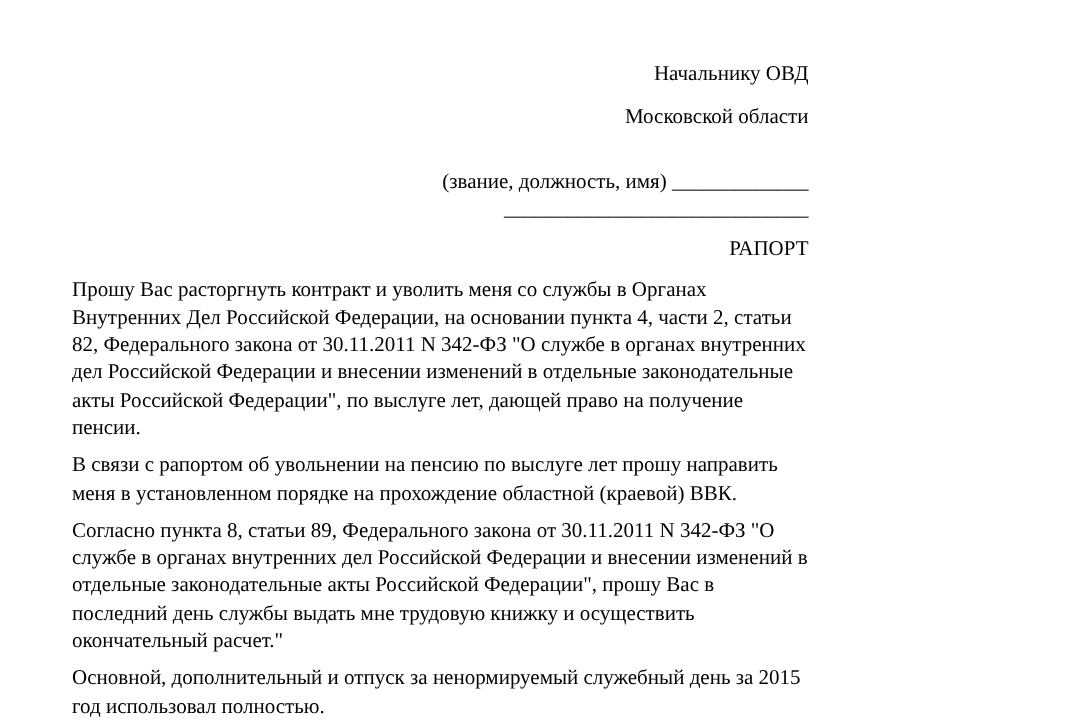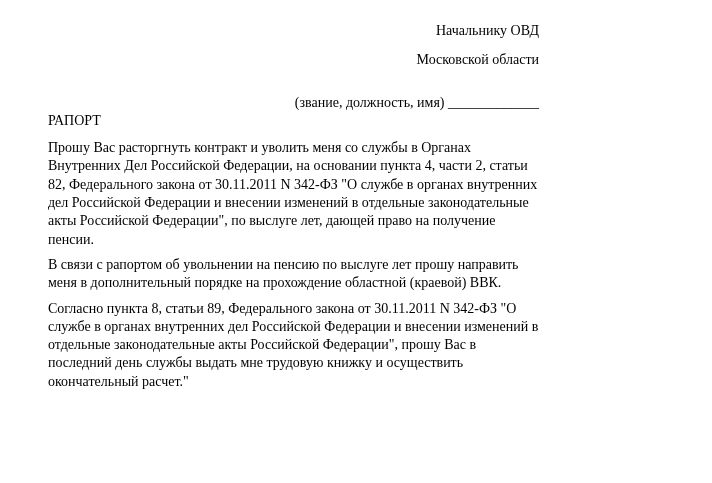--- a/index.html
+++ b/index.html
@@ -12,52 +12,54 @@
   }
   .page {
     box-sizing: border-box;
     width: 581px;
     height: 483px;
     background: #ffffff;
     color: #000000;
     font-family: "Liberation Serif", "DejaVu Serif", serif;
     font-size: 14px;
     line-height: 18.3px;
-    padding: 22px 42px 0 48px;
+    padding: 41px 42px 0 48px;
   }
   .recipient-block {
     text-align: right;
   }
   .recipient-block .line { white-space: nowrap; }
   .r1 { margin-bottom: 11px; }
   .r2 { margin-bottom: 24px; }
   .r3 { margin-bottom: 0; }
   .r4 { margin-bottom: 9px; }
   .doc-title {
-    text-align: left;
+    text-align: right;
     margin-bottom: 9px;
   }
   .doc-body p {
     margin: 0 0 7px 0;
     text-align: left;
   }
   .sig-line { white-space: nowrap; }
 </style>
 </head>
 <body>
 
 <div class="page">
 
   <div class="recipient-block">
     <div class="line r1">Начальнику ОВД</div>
     <div class="line r2">Московской области</div>
     <div class="line r3">(звание, должность, имя) _____________</div>
+    <div class="line r4">_____________________________</div>
   </div>
 
   <div class="doc-title">РАПОРТ</div>
 
   <div class="doc-body">
     <p>Прошу Вас расторгнуть контракт и уволить меня со службы в Органах Внутренних Дел Российской Федерации, на основании пункта 4, части 2, статьи 82, Федерального закона от 30.11.2011 N 342-ФЗ "О службе в органах внутренних дел Российской Федерации и внесении изменений в отдельные законодательные акты Российской Федерации", по выслуге лет, дающей право на получение пенсии.</p>
-    <p>В связи с рапортом об увольнении на пенсию по выслуге лет прошу направить меня в дополнительный порядке на прохождение областной (краевой) ВВК.</p>
+    <p>В связи с рапортом об увольнении на пенсию по выслуге лет прошу направить меня в установленном порядке на прохождение областной (краевой) ВВК.</p>
     <p>Согласно пункта 8, статьи 89, Федерального закона от 30.11.2011 N 342-ФЗ "О службе в органах внутренних дел Российской Федерации и внесении изменений в отдельные законодательные акты Российской Федерации", прошу Вас в последний день службы выдать мне трудовую книжку и осуществить окончательный расчет."</p>
+    <p>Основной, дополнительный и отпуск за ненормируемый служебный день за 2015 год использовал полностью.</p>
   </div>
 
 </div>
 
 </body></html>

